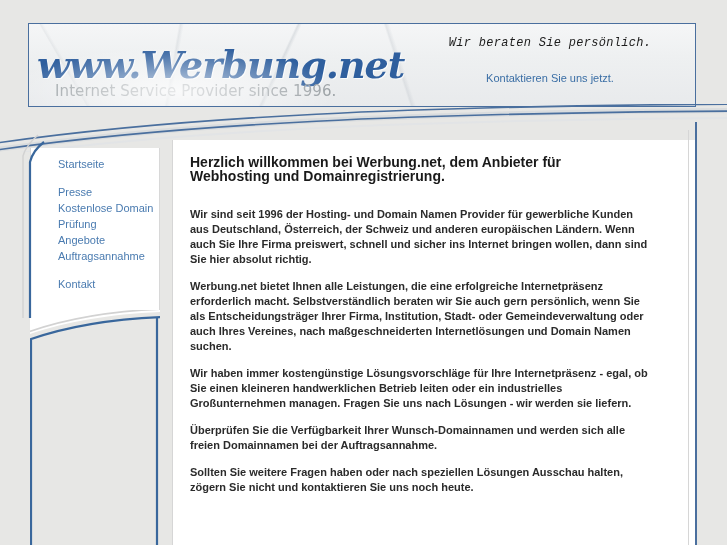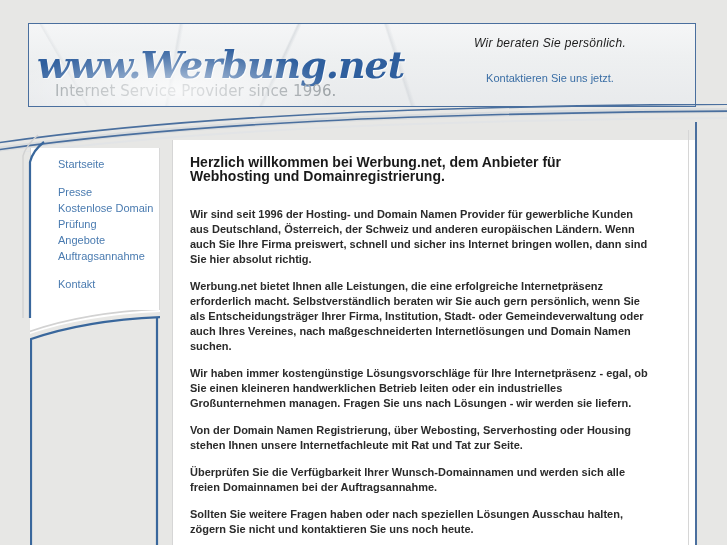--- a/index.html
+++ b/index.html
@@ -93,21 +93,21 @@
   }
 
   .tagline {
     position: absolute;
     right: 30px;
     top: 12px;
     text-align: center;
     width: 230px;
   }
   .tagline-script {
-    font-family: Liberation Sans, sans-serif;
+    font-family: Liberation Mono, monospace;
     font-style: italic;
     font-size: 12px;
     color: #1c1c1c;
     letter-spacing: .3px;
     white-space: nowrap;
     transform: scaleY(1.05);
   }
   .tagline-link {
     margin-top: 22px;
     font-family: "Liberation Sans", sans-serif;
@@ -286,21 +286,20 @@
     <div class="nav-item">Kontakt</div>
   </div>
 
   <div class="content-panel"></div>
 
   <div class="content-inner">
     <div class="content-heading">Herzlich willkommen bei Werbung.net, dem Anbieter für Webhosting und Domainregistrierung.</div>
     <div class="content-p">Wir sind seit 1996 der Hosting- und Domain Namen Provider für gewerbliche Kunden aus Deutschland, Österreich, der Schweiz und anderen europäischen Ländern. Wenn auch Sie Ihre Firma preiswert, schnell und sicher ins Internet bringen wollen, dann sind Sie hier absolut richtig.</div>
     <div class="content-p">Werbung.net bietet Ihnen alle Leistungen, die eine erfolgreiche Internetpräsenz erforderlich macht. Selbstverständlich beraten wir Sie auch gern persönlich, wenn Sie als Entscheidungsträger Ihrer Firma, Institution, Stadt- oder Gemeindeverwaltung oder auch Ihres Vereines, nach maßgeschneiderten Internetlösungen und Domain Namen suchen.</div>
     <div class="content-p">Wir haben immer kostengünstige Lösungsvorschläge für Ihre Internetpräsenz - egal, ob Sie einen kleineren handwerklichen Betrieb leiten oder ein industrielles Großunternehmen managen. Fragen Sie uns nach Lösungen - wir werden sie liefern.</div>
-    <div class="content-p">Von der Domain Namen Registrierung, über Webosting, Serverhosting oder Housing stehen Ihnen unsere Internetfachleute mit Rat und Tat zur Seite.</div>
     <div class="content-p">Überprüfen Sie die Verfügbarkeit Ihrer Wunsch-Domainnamen und werden sich alle freien Domainnamen bei der Auftragsannahme.</div>
     <div class="content-p">Sollten Sie weitere Fragen haben oder nach speziellen Lösungen Ausschau halten, zögern Sie nicht und kontaktieren Sie uns noch heute.</div>
 
   </div>
 
   <div class="right-inner-edge"></div>
   <div class="right-border"></div>
 
 </div>
 

